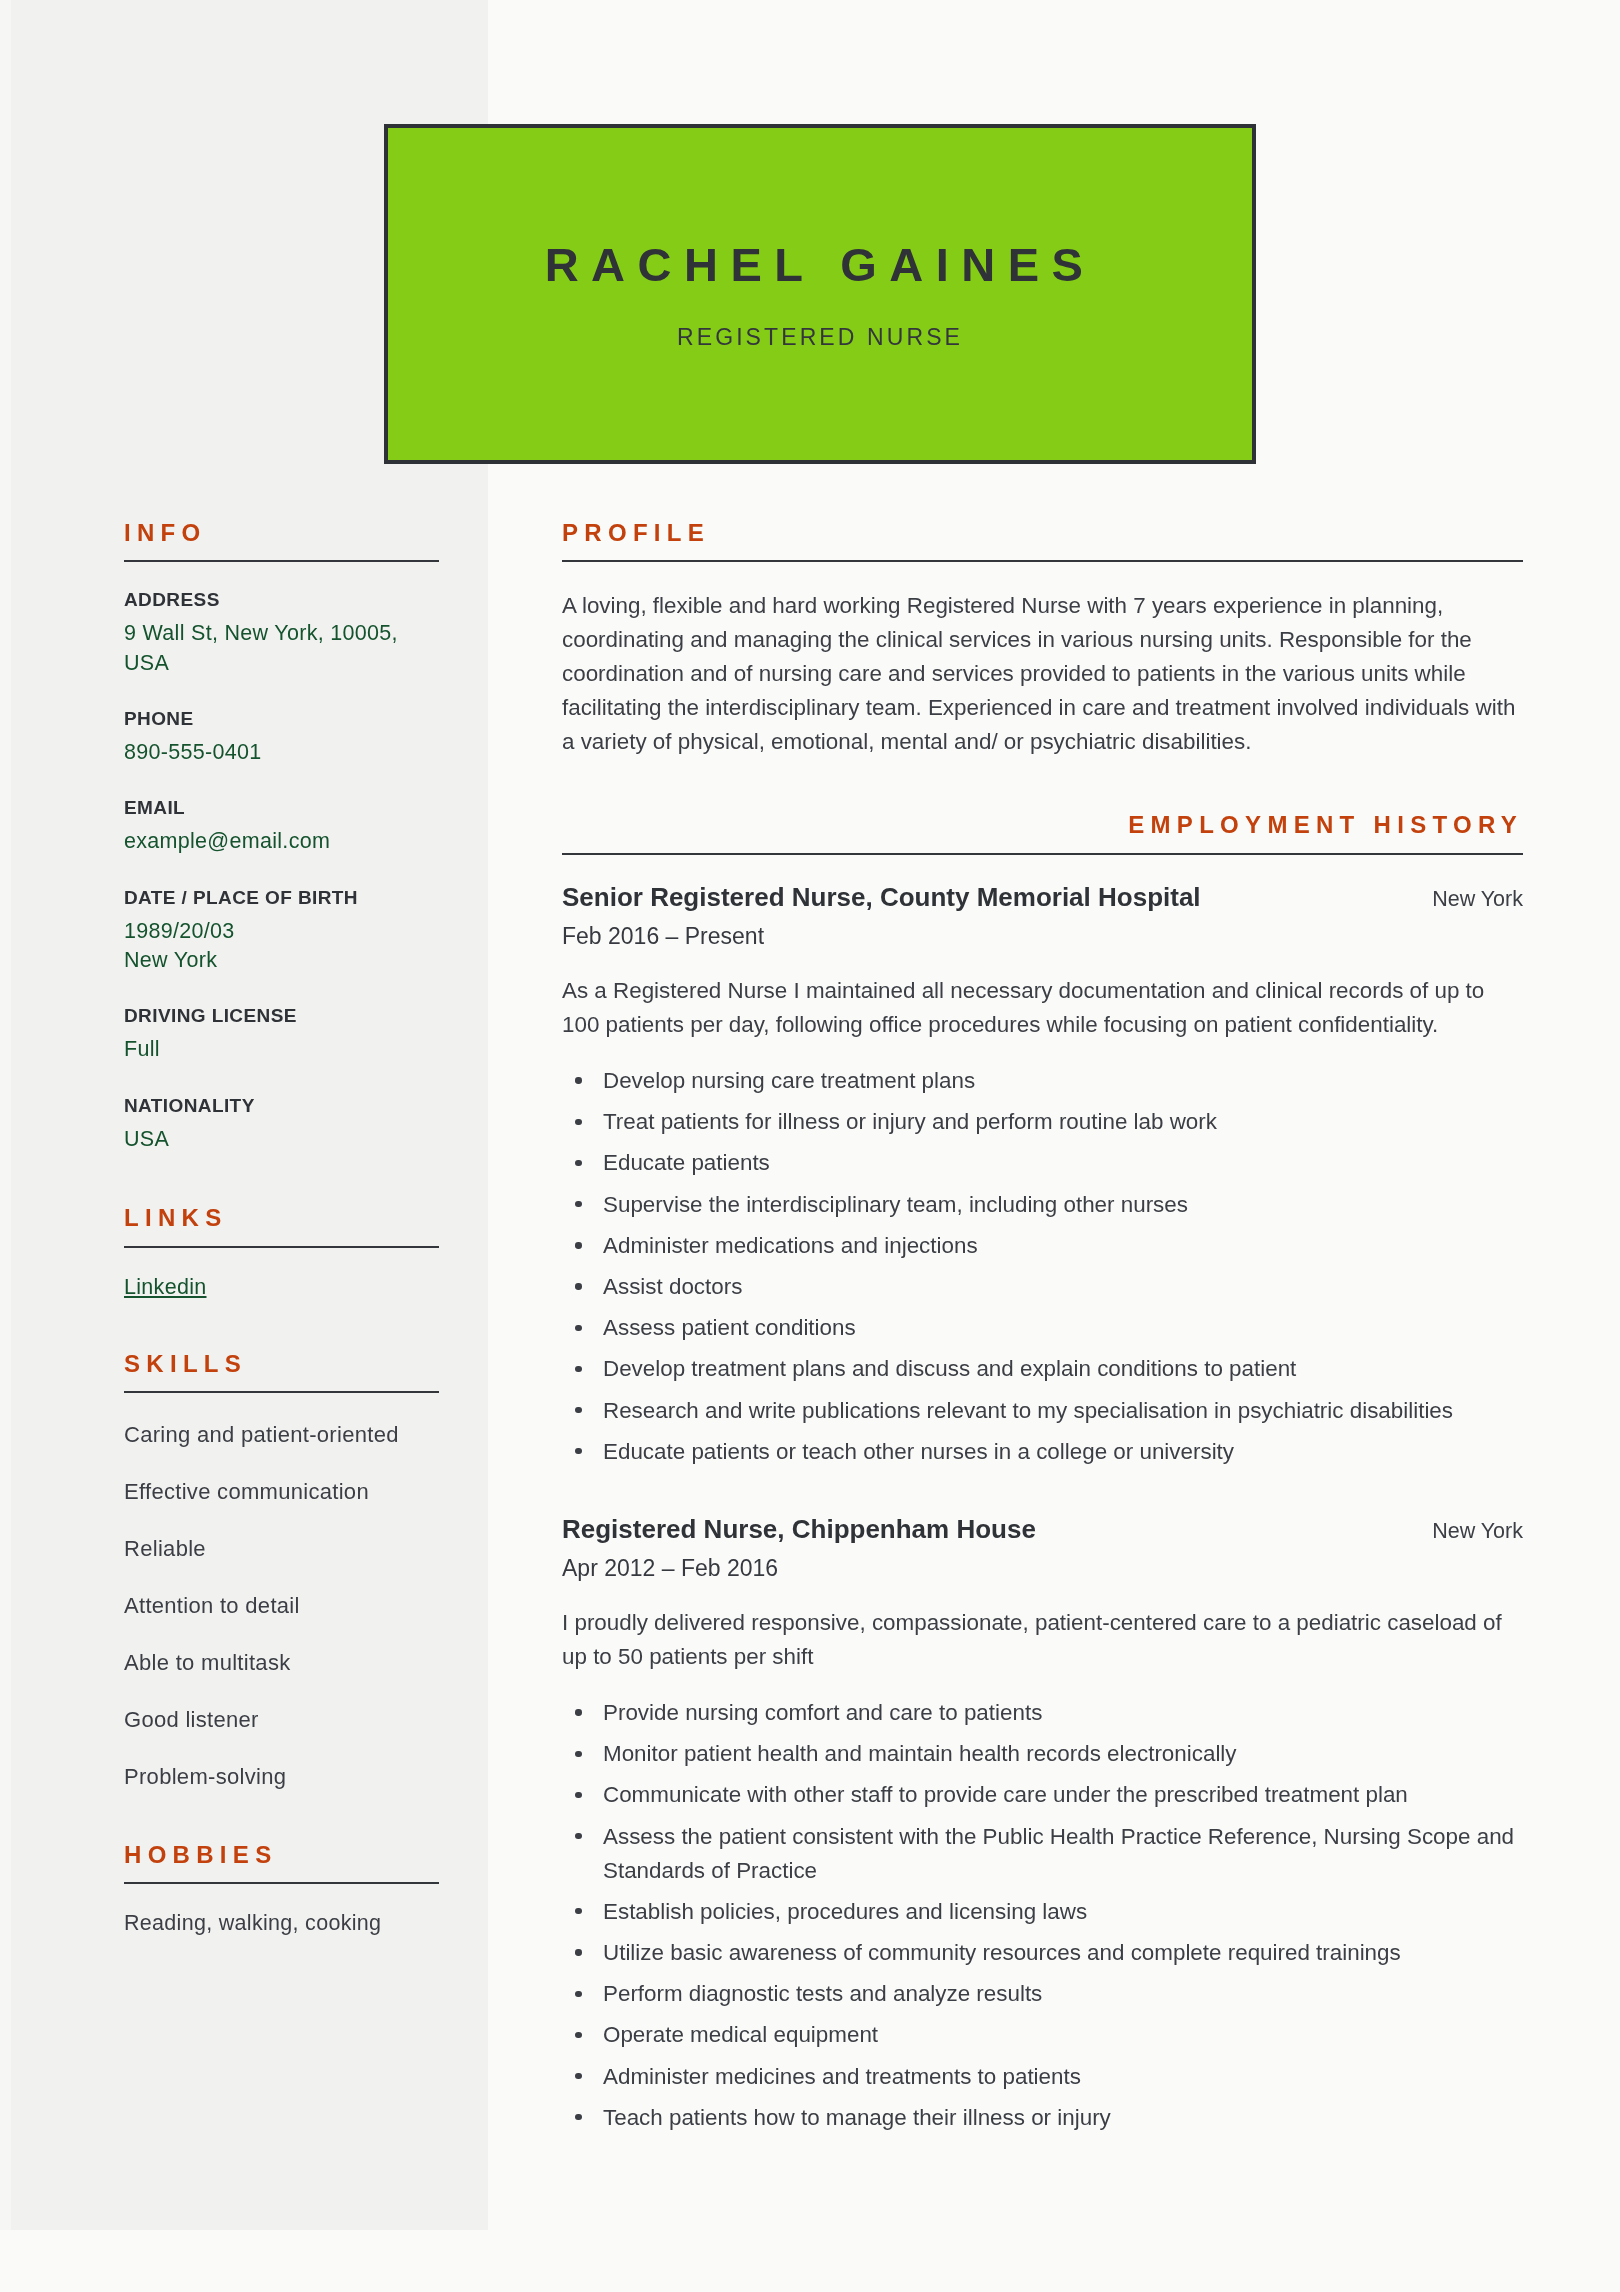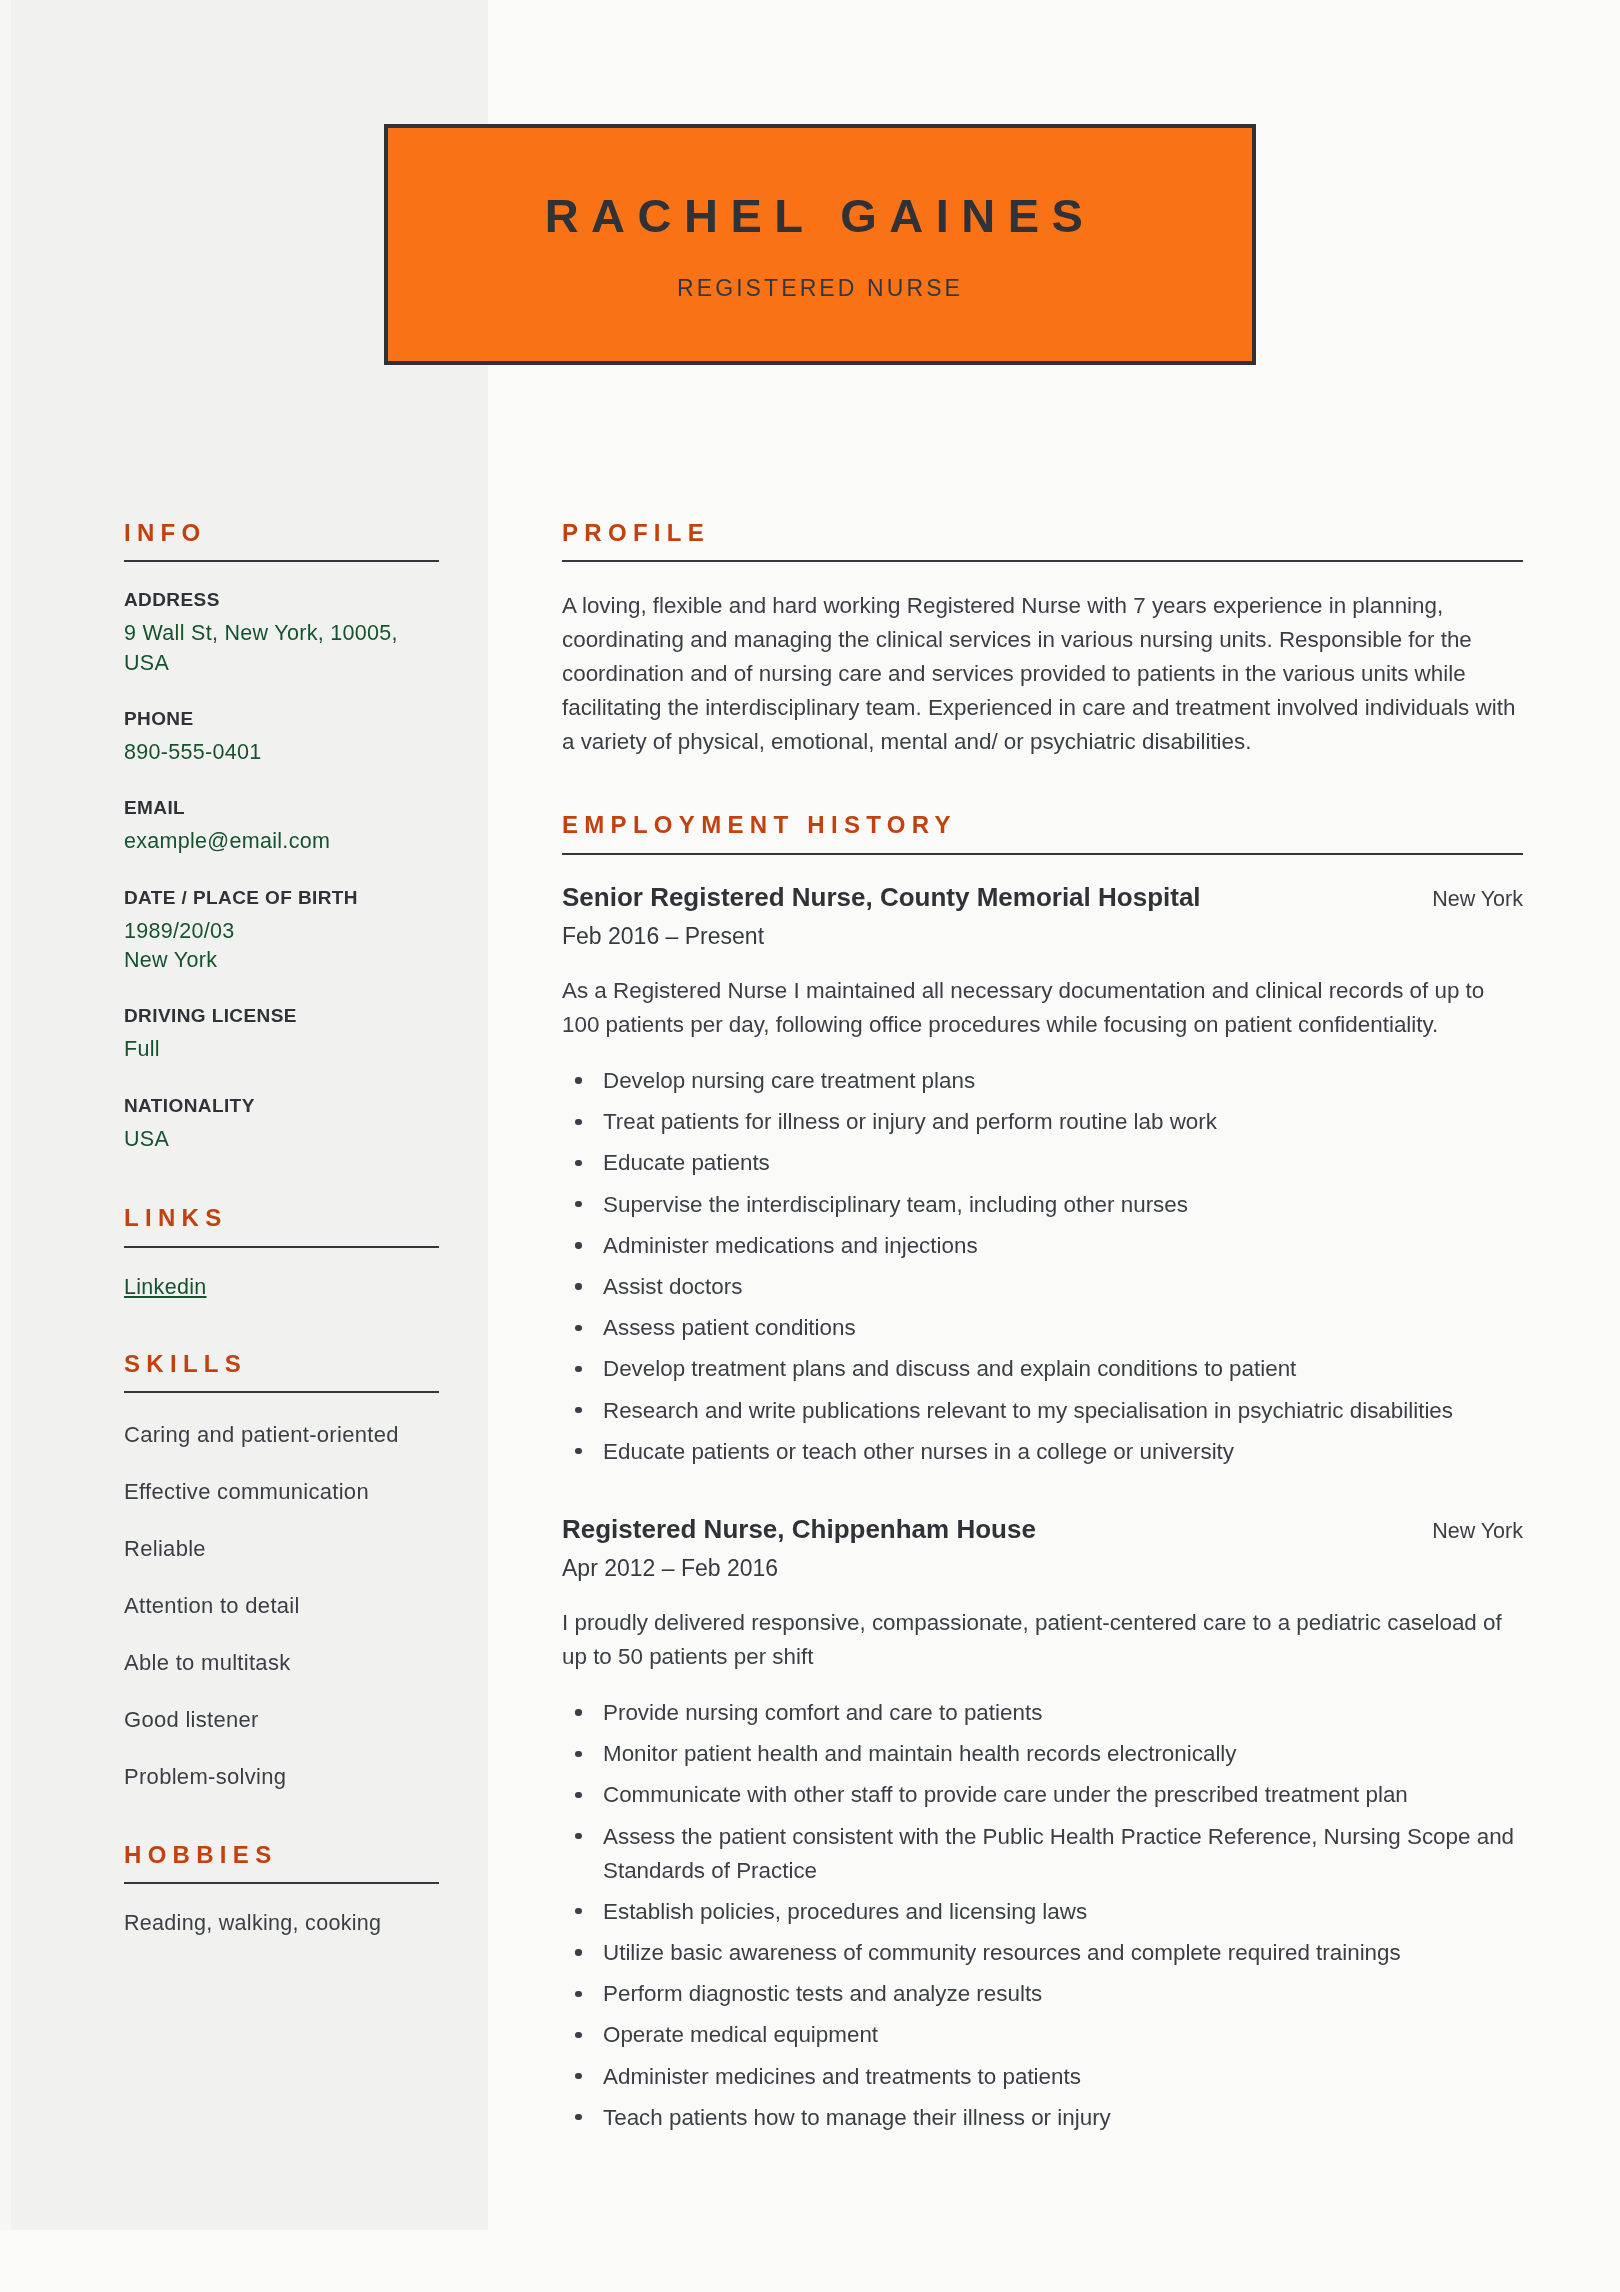--- a/index.html
+++ b/index.html
@@ -17,24 +17,24 @@
     background: #f1f1f0;
   }
   .band-edge {
     position: absolute; left: 0; top: 0;
     width: 10.7px; height: 2230px;
     background: #f6f6f5;
   }
   
   .header-box {
     position: absolute; left: 384px; top: 124px;
-    width: 872px; height: 241px;
+    width: 872px; height: 340px;
     box-sizing: border-box;
     border: 4.5px solid #2e3136;
-    background: #f97316;
+    background: #84cc16;
     display: flex; flex-direction: column;
     align-items: center; justify-content: center;
   }
   .name {
     font-size: 47px; font-weight: 700;
     letter-spacing: 12.5px; color: #2f3237;
     white-space: nowrap;
   }
   .role {
     margin-top: 32px;
@@ -75,21 +75,21 @@
     letter-spacing: 0.3px;
     margin-bottom: 28px;
   }
   .hobby-text { font-size: 21.5px; letter-spacing: 0.3px; }
 
   .para {
     margin: 0;
     font-size: 22.4px; line-height: 34px;
     color: #3b3e44;
   }
-  .employment-h { margin-top: 52px; }
+  .employment-h { margin-top: 52px; text-align: right; }
   .job { margin-top: 18px; }
   .job + .job { margin-top: 45px; }
   .job-head { display: flex; justify-content: space-between; align-items: baseline; }
   .job-title { font-size: 26px; font-weight: 700; color: #2f3237; }
   .job-loc   { font-size: 21.5px; color: #3b3e44; white-space: nowrap; margin-left: 18px; }
   .job-dates { font-size: 23px; color: #36393f; margin-top: 9.9px; }
   .job-summary { margin-top: 24px; }
   ul.bullets { margin: 22.4px 0 0 0; padding: 0; list-style: none; }
   ul.bullets li {
     position: relative;

